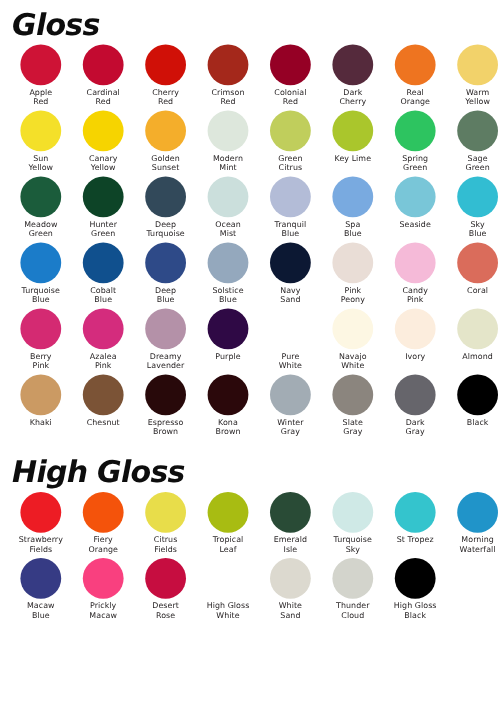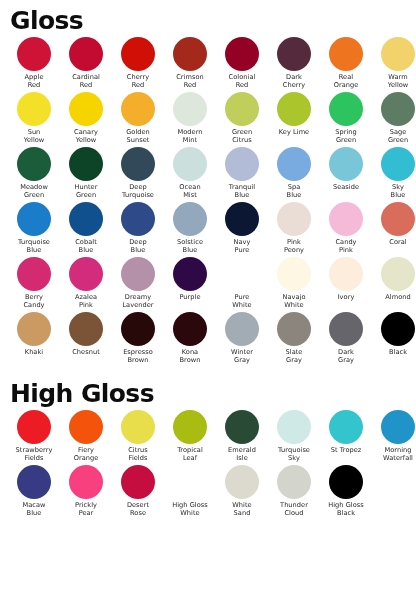--- a/index.html
+++ b/index.html
@@ -26,20 +26,21 @@
     position: relative;
   }
   .section-title {
     font-family: "DejaVu Sans", sans-serif;
     font-weight: bold;
     font-size: 25px;
     line-height: 25px;
     letter-spacing: -0.6px;
     color: #0d0d0d;
     padding-left: 10px;
+    font-style: italic;
   }
   #section-gloss .section-title { padding-top: 8px; }
   #section-high-gloss .section-title { padding-top: 4px; }
 
   .swatch-grid {
     display: grid;
     grid-template-columns: repeat(8, 52px);
     justify-content: start;
     padding-left: 8px;
     margin-top: 4px;
@@ -212,40 +213,40 @@
 Blue</div>
         </div>
         <div class="swatch">
           <div class="swatch-dot" style="background: rgb(148, 168, 189);"></div>
           <div class="swatch-label">Solstice
 Blue</div>
         </div>
         <div class="swatch">
           <div class="swatch-dot" style="background: rgb(12, 24, 51);"></div>
           <div class="swatch-label">Navy
-Pure</div>
+Sand</div>
         </div>
         <div class="swatch">
           <div class="swatch-dot" style="background: rgb(233, 221, 214);"></div>
           <div class="swatch-label">Pink
 Peony</div>
         </div>
         <div class="swatch">
           <div class="swatch-dot" style="background: rgb(245, 186, 216);"></div>
           <div class="swatch-label">Candy
 Pink</div>
         </div>
         <div class="swatch">
           <div class="swatch-dot" style="background: rgb(218, 108, 91);"></div>
           <div class="swatch-label">Coral</div>
         </div>
         <div class="swatch">
           <div class="swatch-dot" style="background: rgb(212, 42, 114);"></div>
           <div class="swatch-label">Berry
-Candy</div>
+Pink</div>
         </div>
         <div class="swatch">
           <div class="swatch-dot" style="background: rgb(212, 44, 125);"></div>
           <div class="swatch-label">Azalea
 Pink</div>
         </div>
         <div class="swatch">
           <div class="swatch-dot" style="background: rgb(180, 145, 168);"></div>
           <div class="swatch-label">Dreamy
 Lavender</div>
@@ -357,21 +358,21 @@
 Waterfall</div>
         </div>
         <div class="swatch">
           <div class="swatch-dot" style="background: rgb(54, 59, 132);"></div>
           <div class="swatch-label">Macaw
 Blue</div>
         </div>
         <div class="swatch">
           <div class="swatch-dot" style="background: rgb(249, 64, 127);"></div>
           <div class="swatch-label">Prickly
-Pear</div>
+Macaw</div>
         </div>
         <div class="swatch">
           <div class="swatch-dot" style="background: rgb(198, 13, 64);"></div>
           <div class="swatch-label">Desert
 Rose</div>
         </div>
         <div class="swatch">
           <div class="swatch-dot" style="background: rgb(255, 255, 255);"></div>
           <div class="swatch-label">High Gloss
 White</div>

